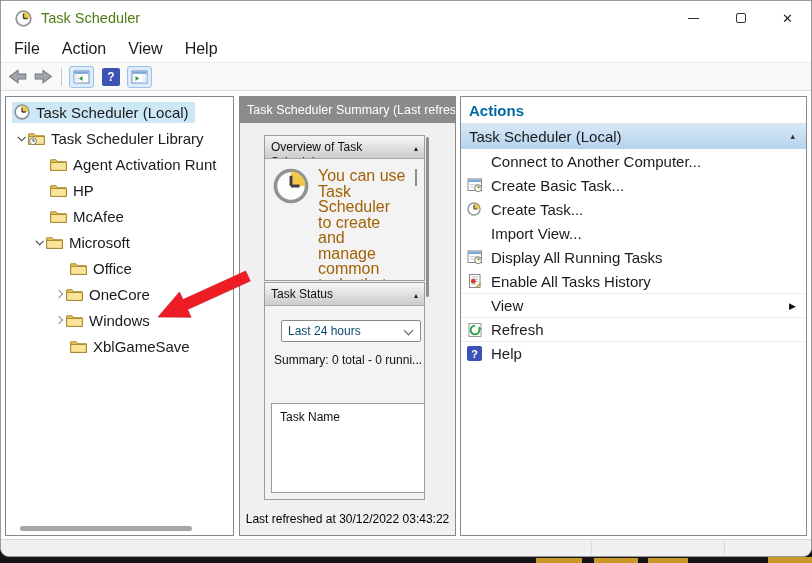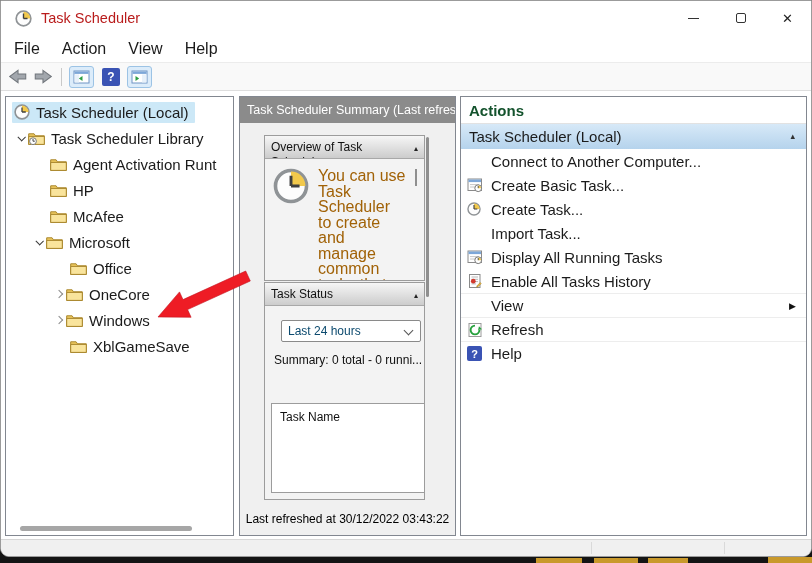--- a/index.html
+++ b/index.html
@@ -3,21 +3,21 @@
 <meta charset="utf-8">
 <style>
   * { margin:0; padding:0; box-sizing:border-box; }
   html,body { width:812px; height:563px; overflow:hidden; font-family:"Liberation Sans", sans-serif; background:#141414; }
   .window { position:absolute; left:0; top:0; width:812px; height:557px; background:#ffffff;
             border:1px solid #9b9b9b; border-radius:0 0 9px 9px; overflow:hidden; }
 
   
   .titlebar { position:absolute; left:0; top:0; right:0; height:34px; background:#fff; display:flex; align-items:center; }
   .title-icon { margin-left:14px; width:17px; height:17px; flex:0 0 auto; }
-  .title-text { margin-left:9px; font-size:14.5px; color:#b91c1c;text-align:center; }
+  .title-text { margin-left:9px; font-size:14.5px; color:#4d7c0f;text-align:center; }
   .win-controls { position:absolute; right:0; top:0; height:34px; display:flex; }
   .win-btn { width:47px; height:34px; display:flex; align-items:center; justify-content:center; color:#222; }
   .glyph-min { width:11px; height:1px; background:#333; }
   .glyph-max { width:10px; height:10px; border:1.2px solid #333; border-radius:2px; }
   .glyph-close { font-size:13px; color:#222; }
 
   
   .menubar { position:absolute; left:0; top:34px; right:0; height:28px; background:#fff; display:flex; align-items:center; border-bottom:1px solid #ececec; }
   .menu-item { font-size:16px; color:#1b1b1b; padding:3px 11px; }
   .menu-item:first-child { margin-left:2px; }
@@ -61,21 +61,21 @@
   .ov-scroll { position:absolute; right:7px; top:33px; width:2px; height:17px; background:#8f8f8f; }
   .dropdown { position:relative; margin:14px 0 0 16px; width:140px; height:22px; background:#fff; border:1px solid #8a8a8a; border-radius:2px;
               font-size:12px; color:#0c4a6e; line-height:20px; padding:0 6px; }
   .dd-chev { position:absolute; right:8px; top:6px; width:7px; height:7px; border-right:1.3px solid #555; border-bottom:1.3px solid #555; transform:rotate(45deg); }
   .ts-summary { margin:11px 0 0 9px; font-size:12px; color:#101010; white-space:nowrap; }
   .ts-table { position:absolute; left:6px; top:120px; width:158px; height:90px; background:#fff; border:1px solid #9c9c9c; font-size:12px; color:#111; padding:6px 8px; }
   .mid-scroll { position:absolute; right:26px; top:40px; width:3px; height:160px; background:#8f8f8f; border-radius:2px; }
   .last-refreshed { position:absolute; left:0; right:0; bottom:9px; text-align:center; font-size:12px; color:#000; white-space:nowrap; }
 
   
-  .act-header { height:27px; font-size:15px; font-weight:bold; color:#14532d; padding:5px 0 0 8px; border-bottom:1px solid #e2e2e2; }
+  .act-header { height:27px; font-size:15px; font-weight:bold; color:#0369a1; padding:5px 0 0 8px; border-bottom:1px solid #e2e2e2; }
   .act-group { height:25px; background:linear-gradient(#d7e9f8,#b5d3ec); font-size:15px; color:#1b1b1b; display:flex; align-items:center; padding-left:8px; position:relative; }
   .act-collapse { position:absolute; right:11px; top:7px; font-size:9px; color:#333; }
   .act-item { height:24px; display:flex; align-items:center; font-size:15px; color:#1b1b1b; position:relative; }
   .act-item.sep { border-top:1px solid #ededed; }
   .act-icon { position:absolute; left:6px; top:4px; width:16px; height:16px; }
   .act-label { margin-left:30px; white-space:nowrap; }
   .act-sub { position:absolute; right:10px; top:7px; font-size:9px; color:#111; }
   .act-help-icon { position:absolute; left:6px; top:4px; width:15px; height:15px; background:#3a53b4; color:#fff; border-radius:2px;
                    font-size:11px; font-weight:bold; display:flex; align-items:center; justify-content:center; }
 
@@ -350,21 +350,21 @@
           </svg>
         <span class="act-label">Create Basic Task...</span>
       </div>
       <div class="act-item">
         <svg class="act-icon" style="width:14px;height:14px;top:5px">
             <use href="#sym-clock"></use>
           </svg>
         <span class="act-label">Create Task...</span>
       </div>
       <div class="act-item">
-        <span class="act-label">Import Task...</span>
+        <span class="act-label">Import View...</span>
       </div>
       <div class="act-item">
         <svg class="act-icon">
             <use href="#sym-winclock"></use>
           </svg>
         <span class="act-label">Display All Running Tasks</span>
       </div>
       <div class="act-item">
         <svg class="act-icon">
             <use href="#sym-history"></use>

